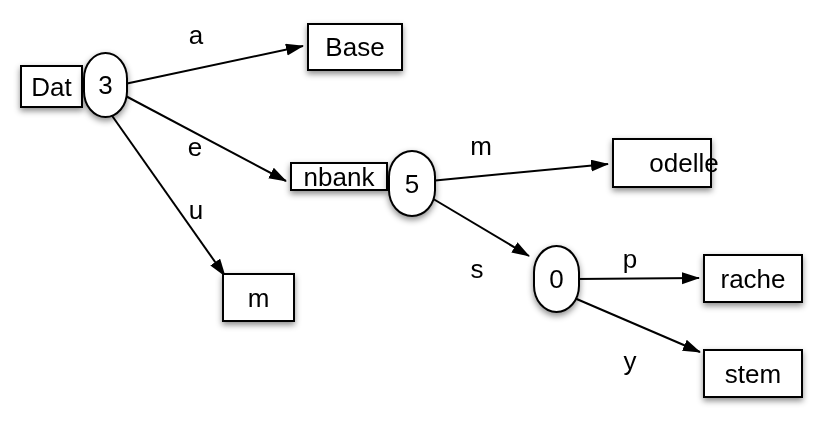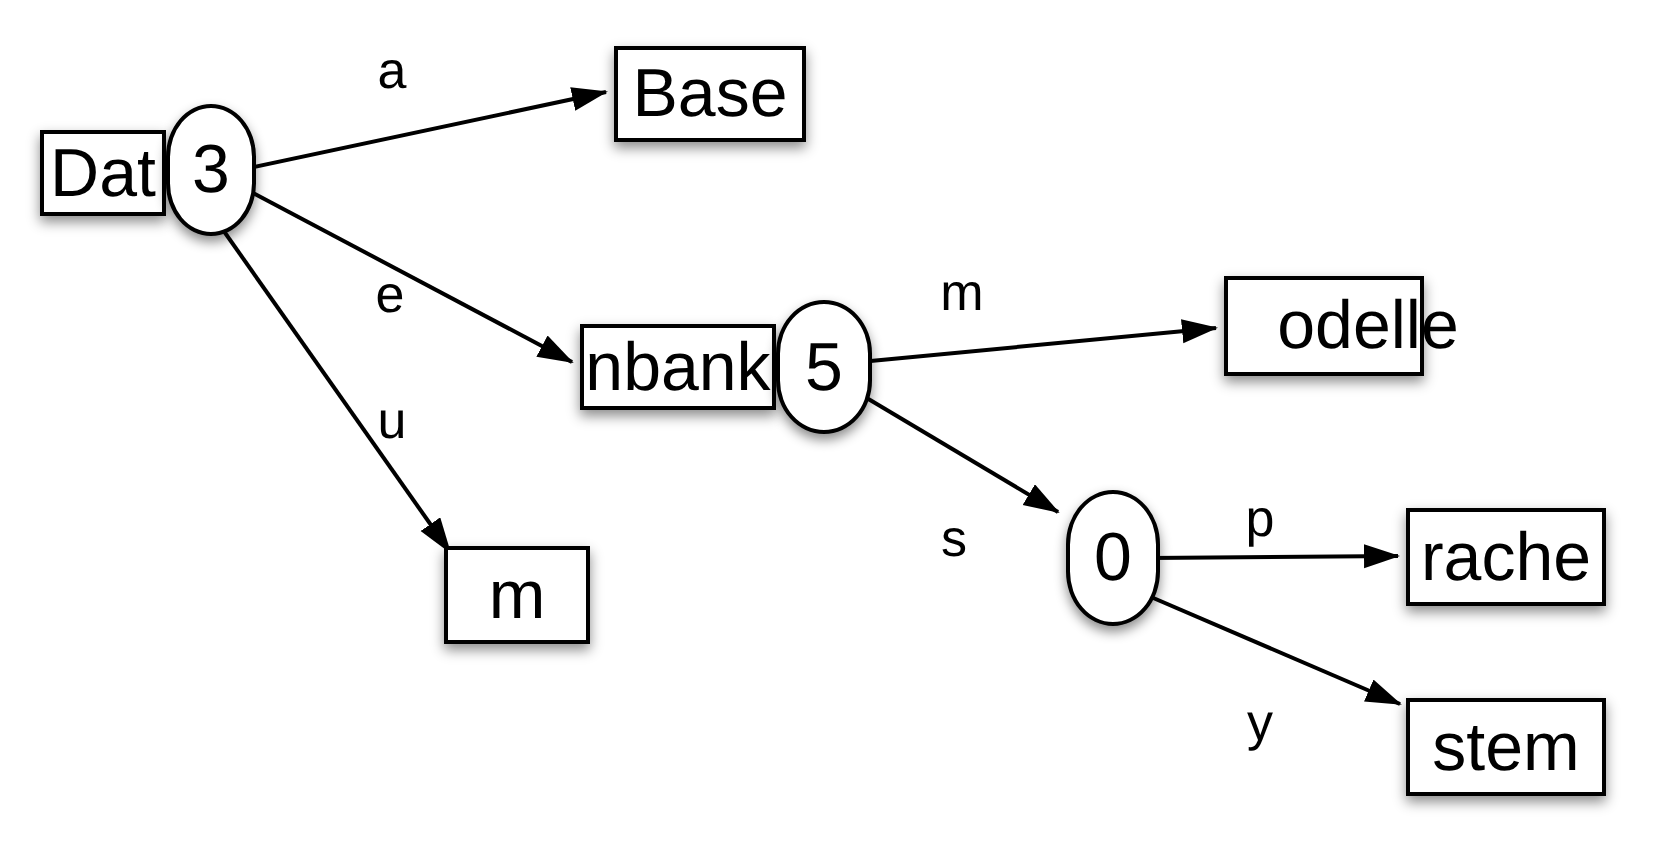--- a/index.html
+++ b/index.html
@@ -28,21 +28,21 @@
   }
   .box {
     position: absolute;
     box-sizing: border-box;
     background: #ffffff;
     border: 2.5px solid #000000;
     box-shadow: 0 3px 6px rgba(0,0,0,0.45);
     display: flex;
     align-items: center;
     justify-content: center;
-    font-size: 34px;
+    font-size: 26px;
     line-height: 1;
     z-index: 2;
   }
   .oval {
     border-radius: 50% / 40%;
     z-index: 3;
   }
   .edge-label {
     position: absolute;
     transform: translate(-50%, -50%);
@@ -84,21 +84,21 @@
     <span>Dat</span>
   </div>
   <div class="box oval" style="left:83px; top:52px; width:45px; height:66px;">
     <span>3</span>
   </div>
 
   <div class="box" style="left:307px; top:23px; width:96px; height:48px;">
     <span>Base</span>
   </div>
 
-  <div class="box" style="left:290px; top:162px; width:98px; height:43px;">
+  <div class="box" style="left:290px; top:162px; width:98px; height:29px;">
     <span>nbank</span>
   </div>
   <div class="box oval" style="left:388px; top:150px; width:48px; height:67px;">
     <span>5</span>
   </div>
 
   <div class="box" style="left:222px; top:273px; width:73px; height:49px;">
     <span>m</span>
   </div>
 

